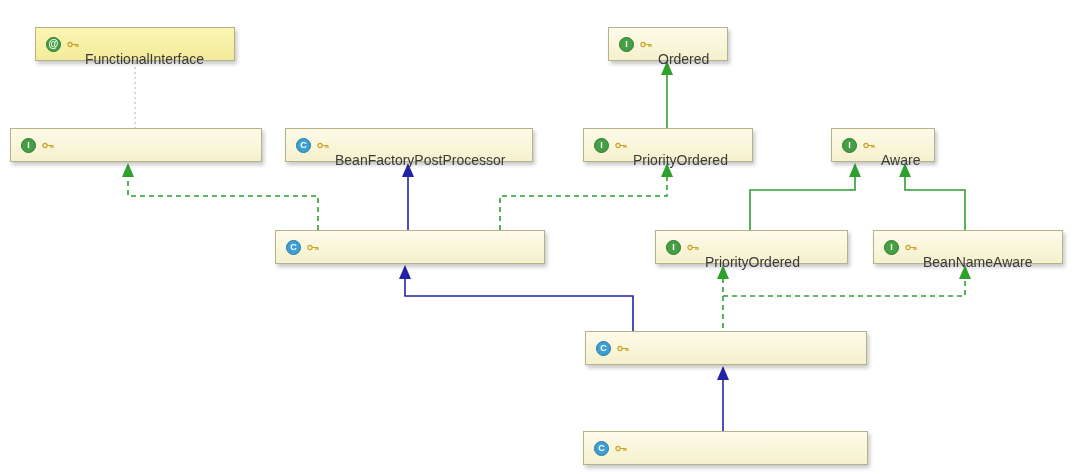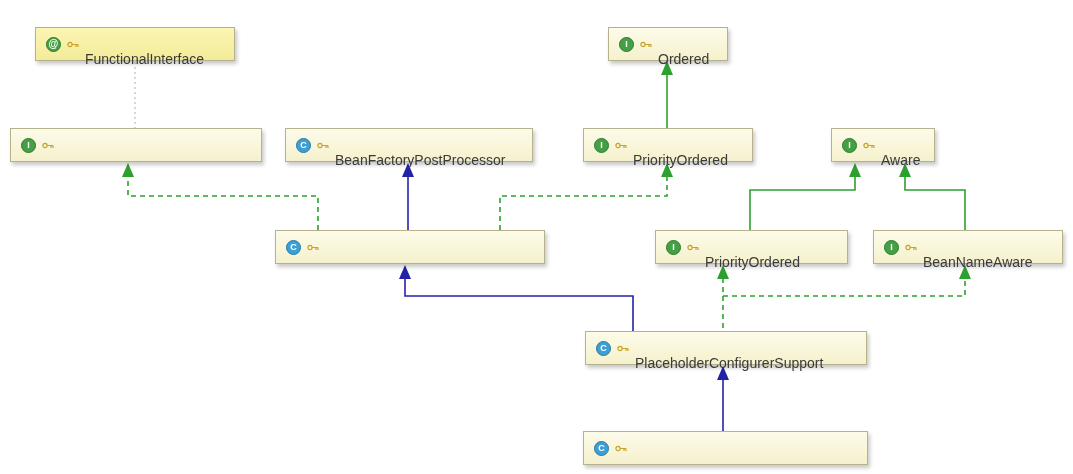--- a/index.html
+++ b/index.html
@@ -185,21 +185,20 @@
   </div>
 
   <div class="node" style="left:585px;top:331px;width:282px;">
     <span class="type-icon cls">C</span>
     <span class="key-icon">
       <svg width="12" height="9" viewBox="0 0 12 9">
           <circle cx="3" cy="4.5" r="2.1" fill="none" stroke="#c9a227" stroke-width="1.2"></circle>
           <path d="M5.2 4.5 H11 M9 4.5 v2.4 M11 4.5 v2.4" fill="none" stroke="#c9a227" stroke-width="1.2"></path>
         </svg>
     </span>
-    <span class="label">PlaceholderConfigurerSupport</span>
   </div>
 
   <div class="node" style="left:583px;top:431px;width:285px;">
     <span class="type-icon cls">C</span>
     <span class="key-icon">
       <svg width="12" height="9" viewBox="0 0 12 9">
           <circle cx="3" cy="4.5" r="2.1" fill="none" stroke="#c9a227" stroke-width="1.2"></circle>
           <path d="M5.2 4.5 H11 M9 4.5 v2.4 M11 4.5 v2.4" fill="none" stroke="#c9a227" stroke-width="1.2"></path>
         </svg>
     </span>

